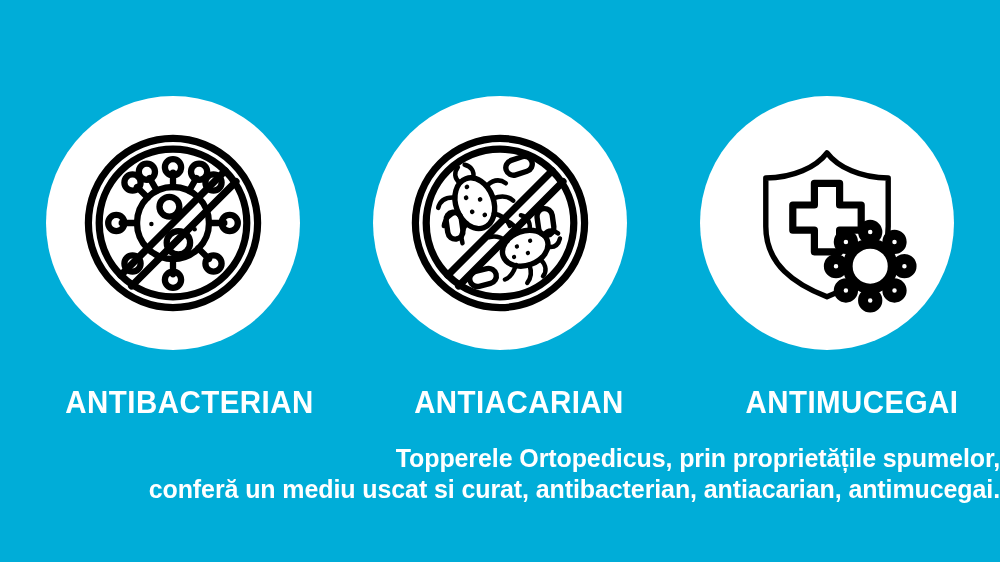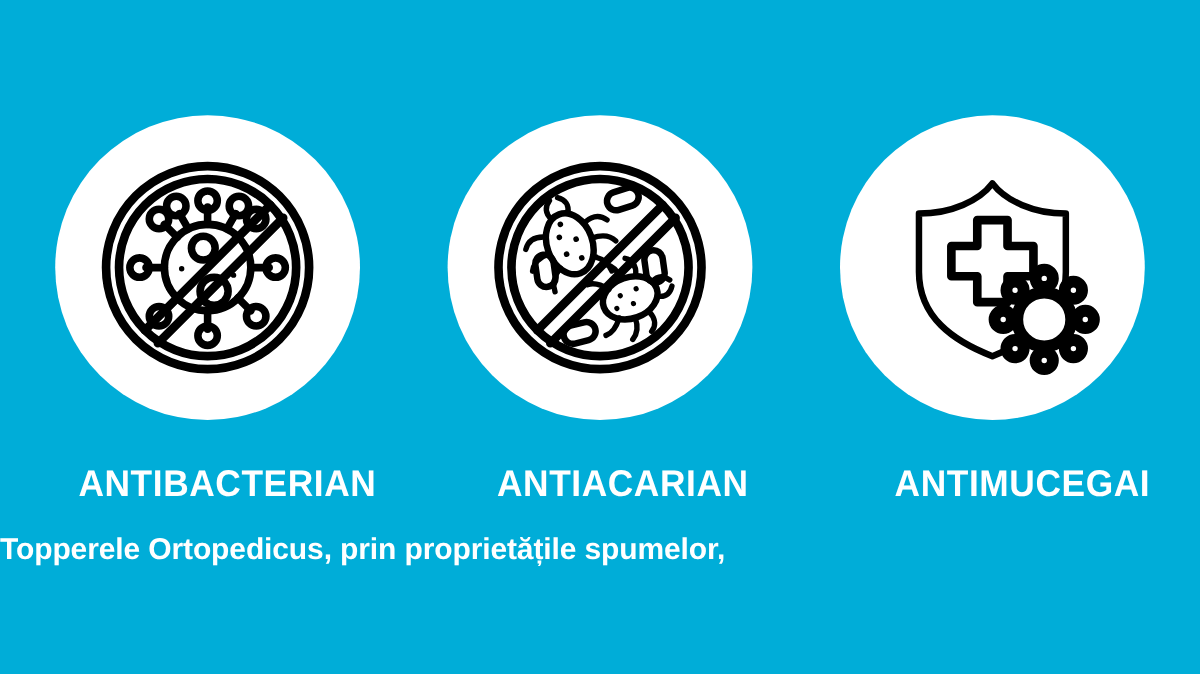--- a/index.html
+++ b/index.html
@@ -70,21 +70,21 @@
   }
   #label-0 { left: 43px;  width: 254px; }
   #label-1 { left: 376px; width: 254px; }
   #label-2 { left: 709px; width: 254px; }
 
   .caption {
     position: absolute;
     top: 443px;
     left: 0;
     width: 1000px;
-    text-align: left;
+    text-align: right;
     color: #FFFFFF;
     font-family: "Liberation Sans", sans-serif;
     font-weight: bold;
     font-size: 25px;
     line-height: 31px;
     letter-spacing: -0.1px;
     white-space: nowrap;
   }
   .caption-line { display: block; }
 </style>
@@ -235,15 +235,16 @@
   </div>
 
   <div class="labels-row">
     <div class="feature-label" id="label-0">ANTIBACTERIAN</div>
     <div class="feature-label" id="label-1">ANTIACARIAN</div>
     <div class="feature-label" id="label-2">ANTIMUCEGAI</div>
   </div>
 
   <div class="caption">
     <span class="caption-line">Topperele Ortopedicus, prin proprietățile spumelor,</span>
+    <span class="caption-line">conferă un mediu uscat si curat, antibacterian, antiacarian, antimucegai.</span>
   </div>
 
 </div>
 
 </body></html>

